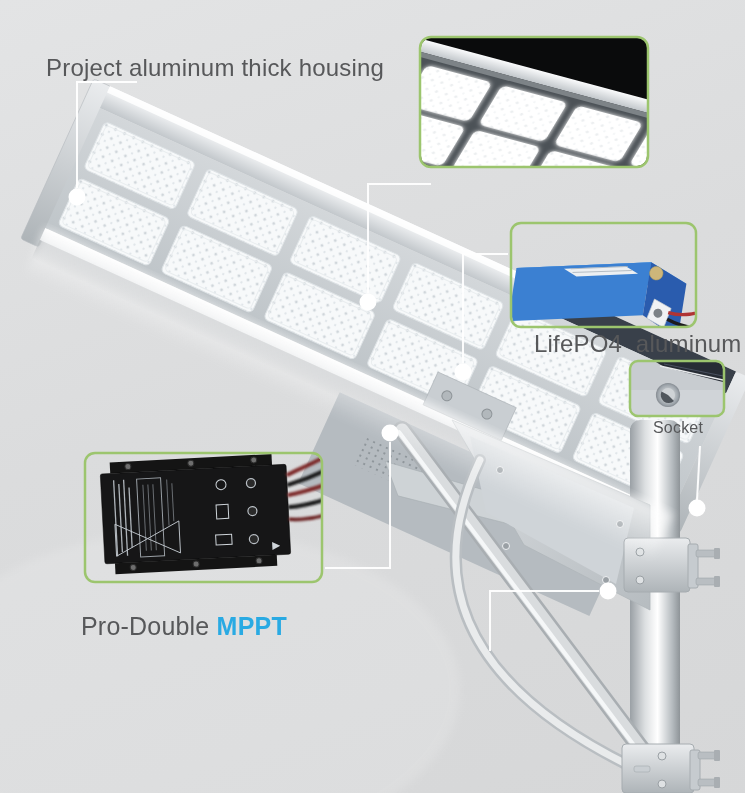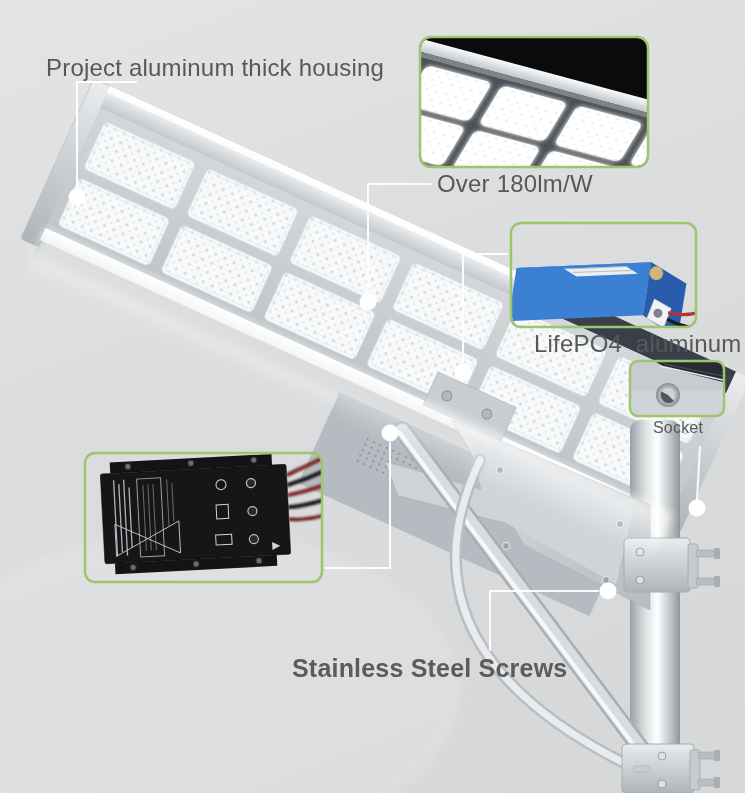--- a/index.html
+++ b/index.html
@@ -319,18 +319,17 @@
           <path d="M186,48 C202,48 218,44 232,40" stroke="#161616" stroke-width="4"></path>
           <path d="M186,60 C200,62 216,60 230,56" stroke="#6b2020" stroke-width="3.5"></path>
         </g>
       </g>
     </g>
     <rect x="85" y="453" width="237" height="129" rx="10" fill="none" stroke="#9cc56e" stroke-width="2.5"></rect>
   </g>
 </svg>
 
 <div class="lbl lbl-housing">Project aluminum thick housing</div>
-<div class="lbl lbl-led">Over 180lm/W</div>
 <div class="lbl lbl-batt">LifePO4  aluminum</div>
 <div class="lbl lbl-sock">Socket</div>
-<div class="lbl lbl-screws">Stainless Steel Screws</div>
+<div class="lbl lbl-mppt"><span>Pro-Double </span><span class="accent">MPPT</span></div>
 
 </div>
 
 </body></html>

